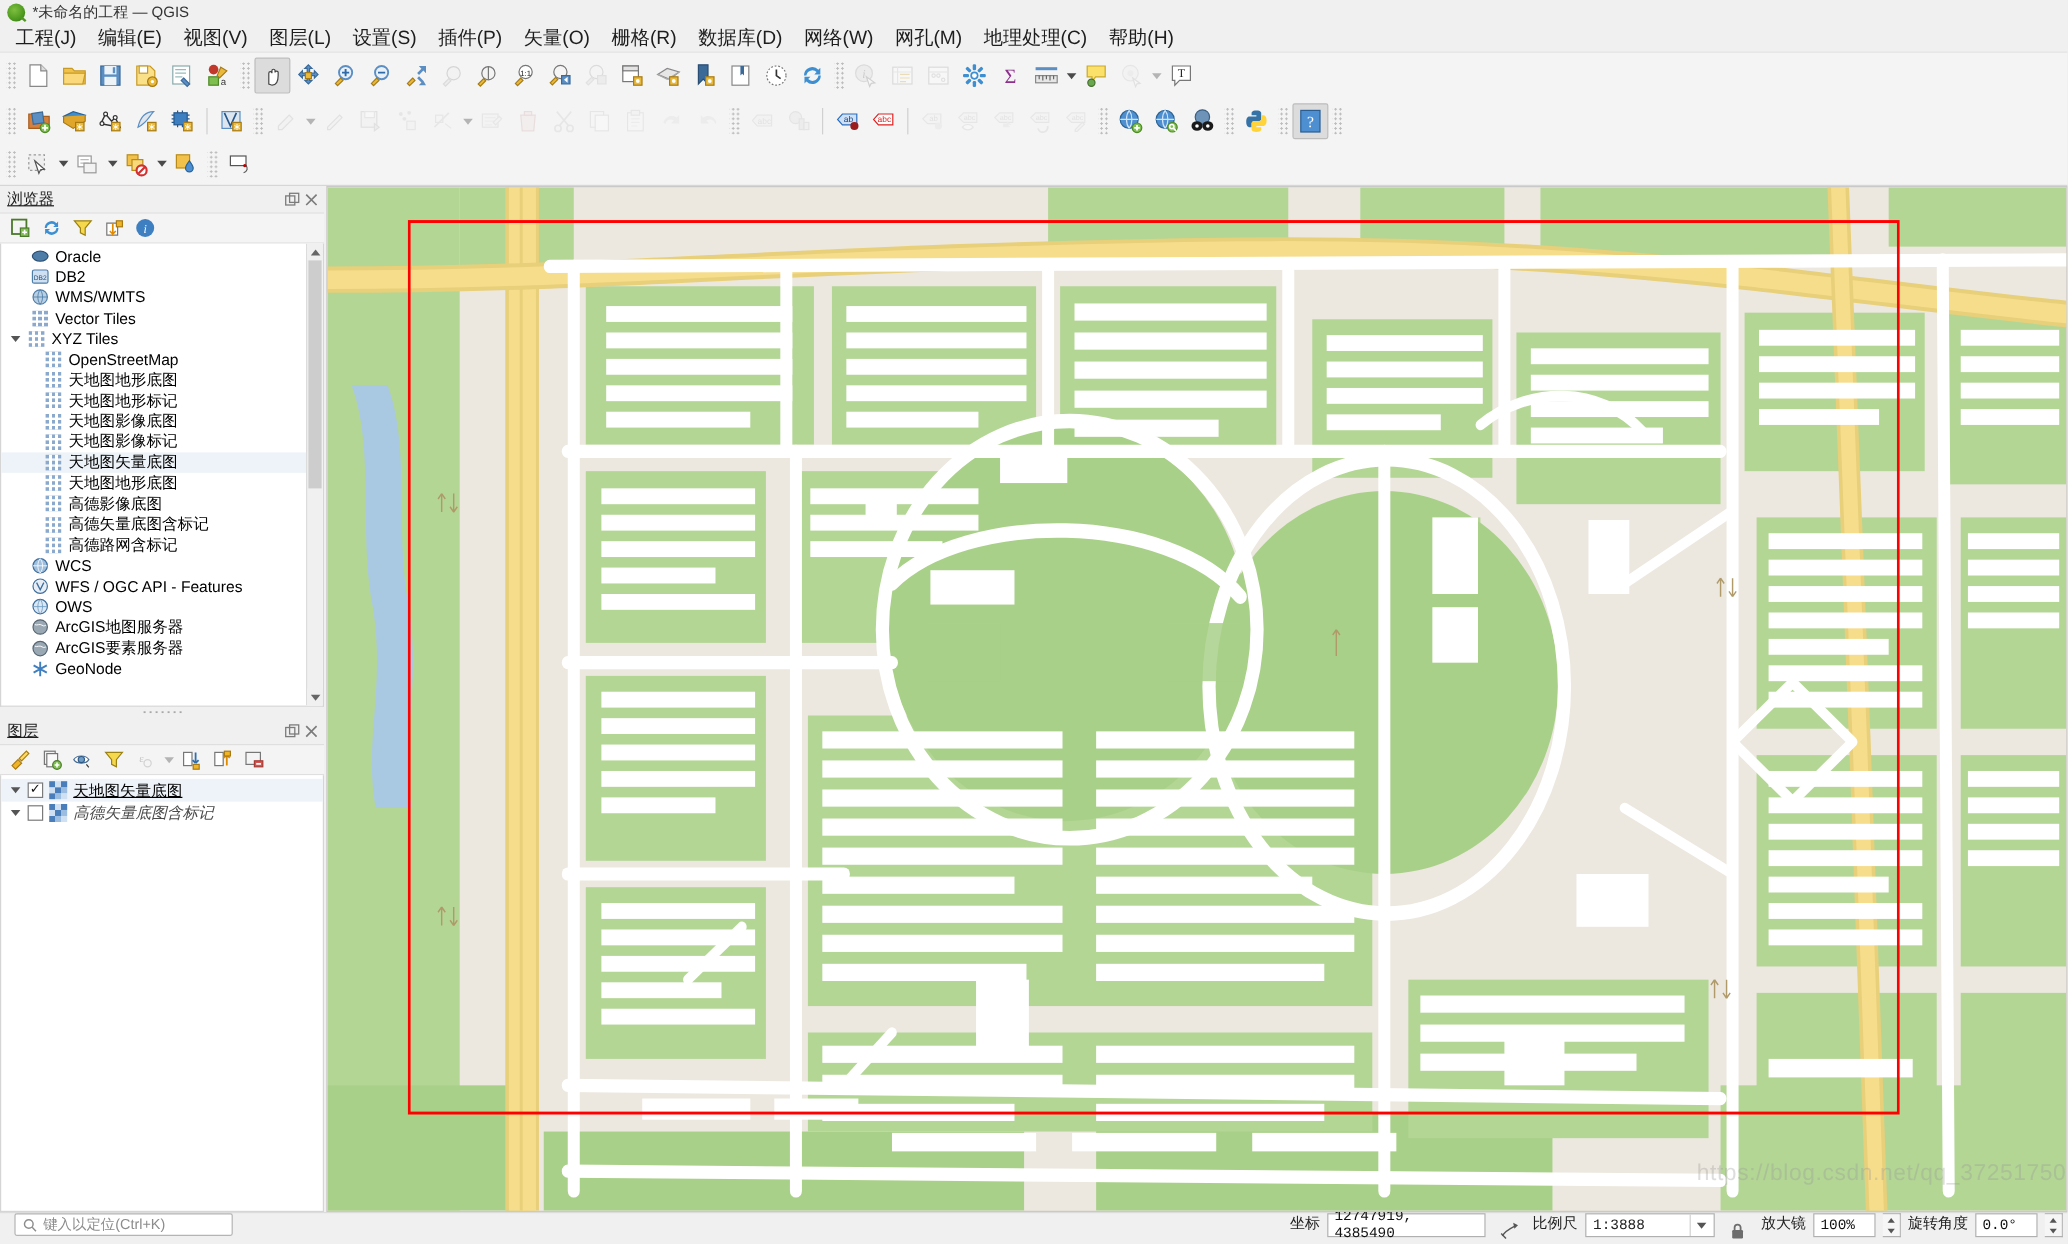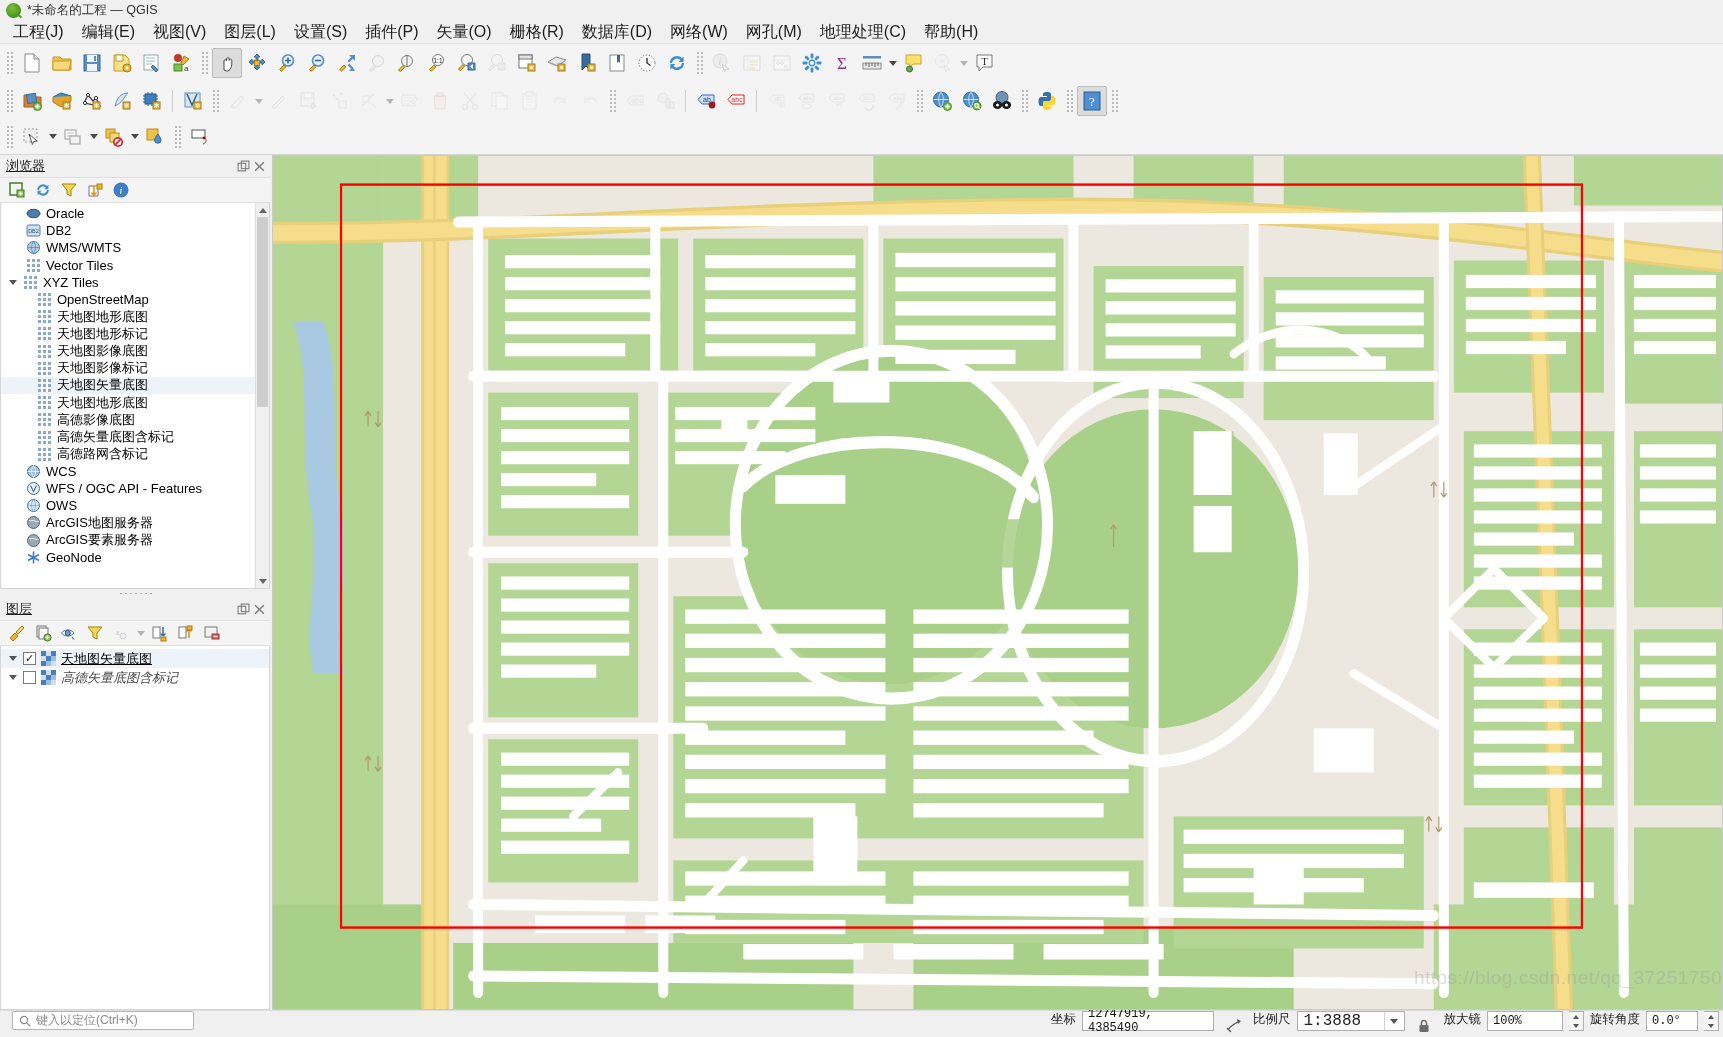--- a/index.html
+++ b/index.html
@@ -163,21 +163,21 @@
   }
   .sb-spacer { flex: 1 1 auto; }
   .sb-label { color: #222; white-space: nowrap; }
   .sb-field {
     height: 20px; border: 1px solid #b0b0b0; background: #fff; display: flex; align-items: center;
     padding: 0 5px; font-family: "Liberation Mono", monospace; font-size: 12px; color: #111;
   }
   .sb-combo {
     height: 20px; border: 1px solid #b0b0b0; background: #fff; display: flex; align-items: center;
   }
-  .sb-combo .val { padding: 0 6px; font-family: "Liberation Mono", monospace; font-size: 16px; min-width: 86px; }
+  .sb-combo .val { padding: 0 6px; font-family: "Liberation Mono", monospace; font-size: 12px; min-width: 86px; }
   .sb-combo .btn {
     width: 20px; height: 18px; border-left: 1px solid #d2d2d2; display: flex; align-items: center; justify-content: center;
   }
   .sb-combo .btn i { width:0;height:0;border-left:4px solid transparent;border-right:4px solid transparent;border-top:5px solid #555; }
   .spin { width: 15px; height: 20px; border: 1px solid #b0b0b0; border-left: none; display: flex; flex-direction: column; }
   .spin span { flex: 1 1 50%; display: flex; align-items: center; justify-content: center; background: #f6f6f6; }
   .spin .u i { width:0;height:0;border-left:3px solid transparent;border-right:3px solid transparent;border-bottom:4px solid #555; }
   .spin .d i { width:0;height:0;border-left:3px solid transparent;border-right:3px solid transparent;border-top:4px solid #555; }
   .watermark {
     position: absolute; right: 0; bottom: 20px; font-size: 19px; color: rgba(150,150,150,.32);
@@ -1412,21 +1412,21 @@
     </div>
 
     <div class="tbtn sm">
       <svg width="16" height="16" viewBox="0 0 16 16">
           <rect x="3.5" y="7" width="9" height="7" rx="1" fill="#6d6d6d"></rect>
           <path d="M5.5 7V5a2.5 2.5 0 015 0v2" fill="none" stroke="#6d6d6d" stroke-width="1.5"></path>
         </svg>
     </div>
 
     <span class="sb-label">放大镜</span>
-    <div class="sb-field" style="width:76px">
+    <div class="sb-field" style="width:52px">
       <span>100%</span>
     </div>
     <div class="spin">
       <span class="u">
           <i></i>
         </span>
       <span class="d">
           <i></i>
         </span>
     </div>

